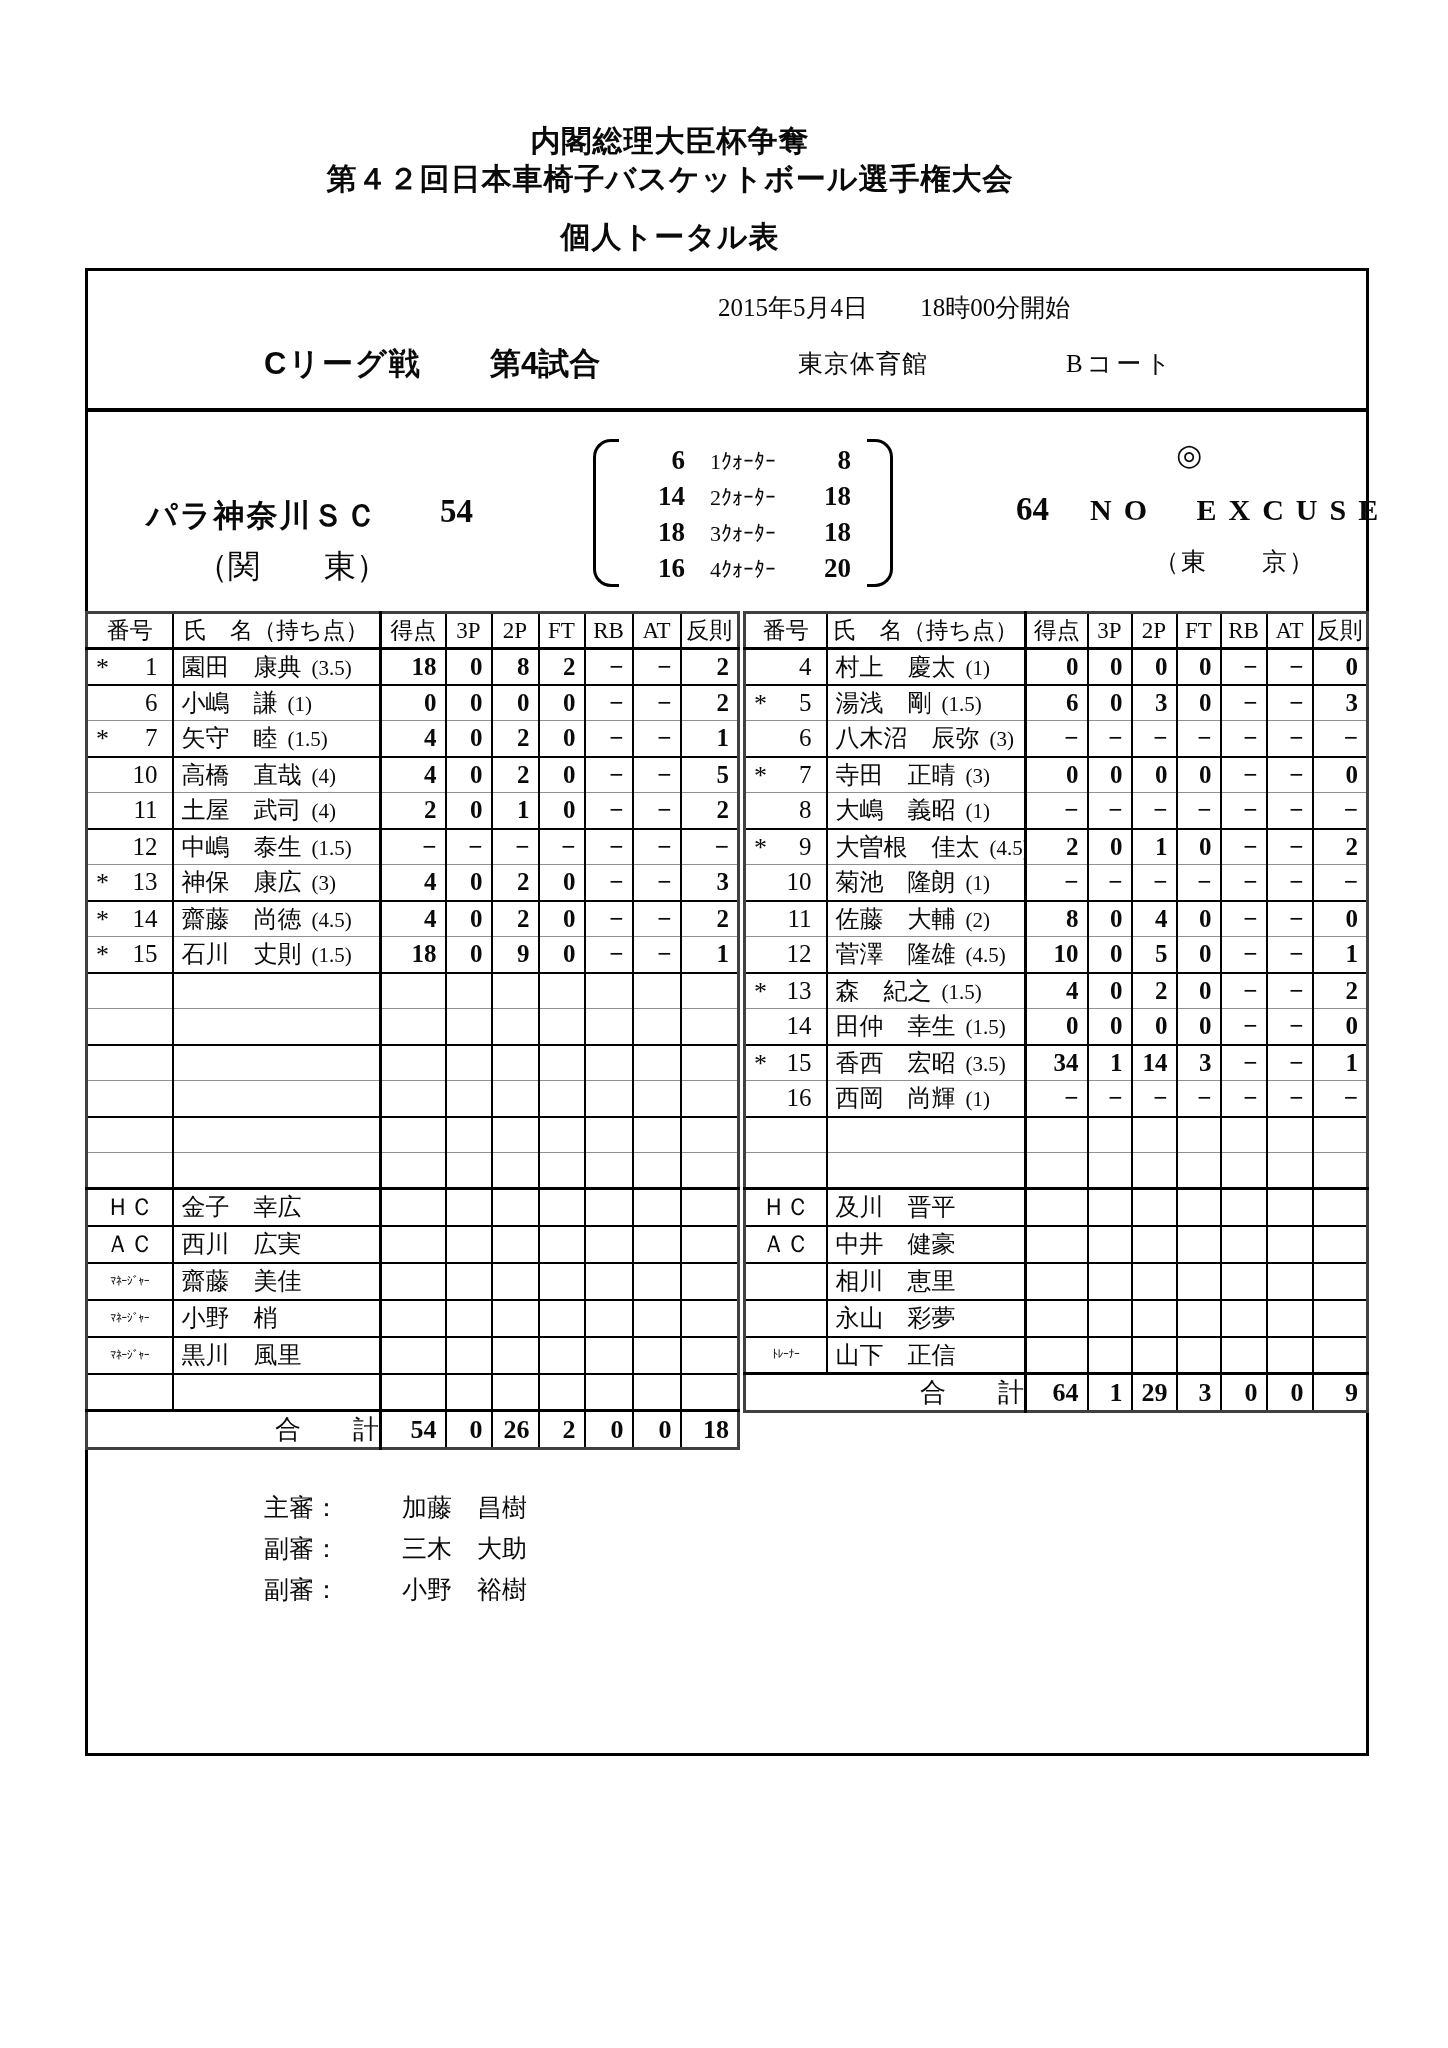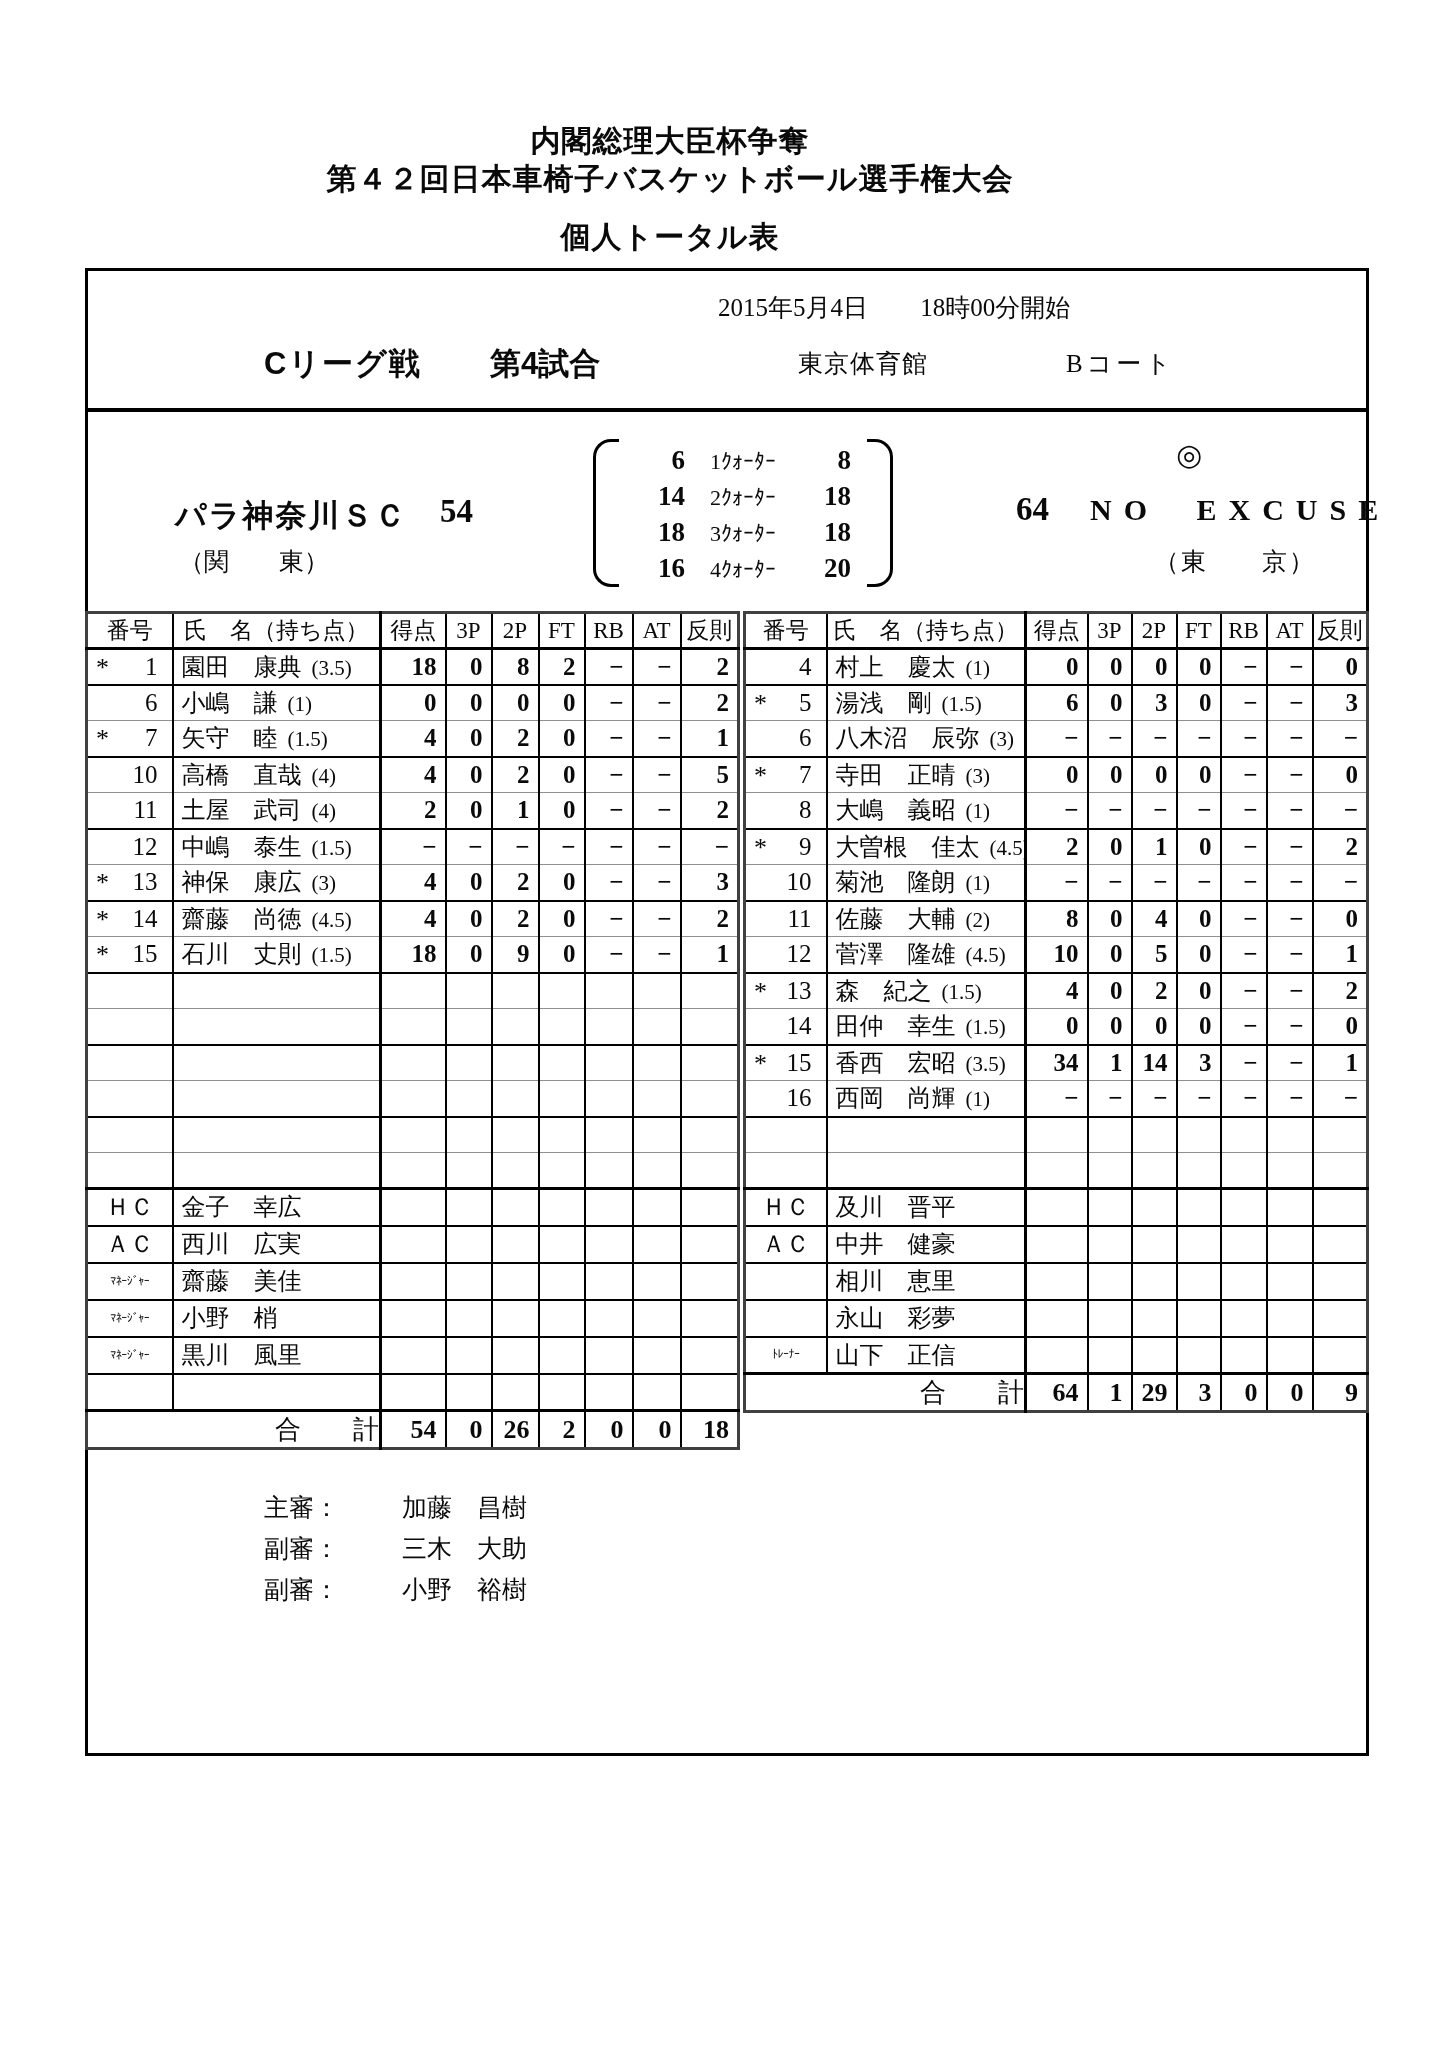--- a/index.html
+++ b/index.html
@@ -23,23 +23,23 @@
   .lg  { position:absolute; left:176px; top:0; font-family:"Liberation Sans","DejaVu Sans",sans-serif;
          font-weight:bold; font-size:31px; letter-spacing:2px; }
   .gn  { position:absolute; left:402px; top:0; font-family:"Liberation Sans","DejaVu Sans",sans-serif;
          font-weight:bold; font-size:31px; }
   .vn  { position:absolute; left:710px; top:4px; font-size:25px; letter-spacing:1px; }
   .ct  { position:absolute; left:978px; top:4px; font-size:25px; letter-spacing:4px; }
   .hdr-divider { position:absolute; top:137px; left:-3px; width:1284px; height:4px; background:#000; }
   
   .score-section { position:absolute; top:144px; left:0; width:100%; height:190px; }
   .team-a-name { position:absolute; left:58px;  top:80px; font-family:"Liberation Sans","DejaVu Sans",sans-serif;
-                 font-weight:bold; font-size:31px; letter-spacing:2px;margin-left:29px; }
+                 font-weight:bold; font-size:31px; letter-spacing:2px; }
   .team-a-score{ position:absolute; left:352px; top:78px; font-size:33px; font-weight:bold; }
-  .team-a-region{ position:absolute; left:91px; top:130px; font-size:25px; }
+  .team-a-region{ position:absolute; left:108px; top:130px; font-size:32px; }
   .quarters { position:absolute; left:505px; top:24px; width:300px; height:154px; }
   .bracket { position:absolute; top:0; width:26px; height:148px; box-sizing:border-box; }
   .bracket.bl { left:0;  border-left:3px solid #000; border-top:3px solid #000; border-bottom:3px solid #000;
                 border-radius:18px 0 0 18px; }
   .bracket.br { right:0; border-right:3px solid #000; border-top:3px solid #000; border-bottom:3px solid #000;
                 border-radius:0 18px 18px 0; }
   .qrows { position:absolute; left:34px; top:3px; }
   .qrow  { height:36px; line-height:36px; white-space:nowrap; }
   .qa { display:inline-block; width:58px;  text-align:right;  font-size:27px; font-weight:bold; }
   .ql { display:inline-block; width:116px; text-align:center; font-size:22px; }

